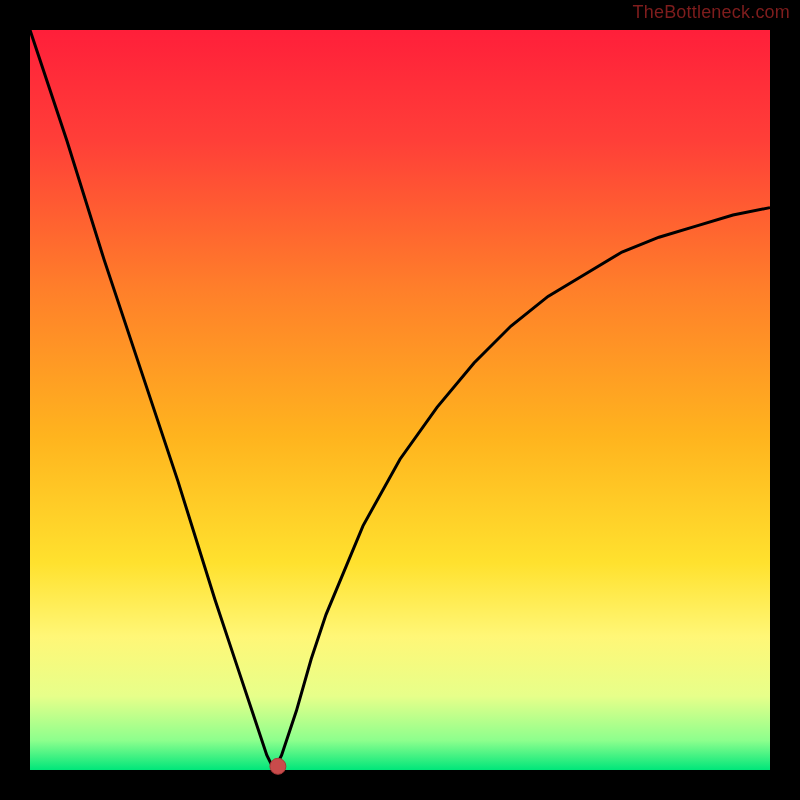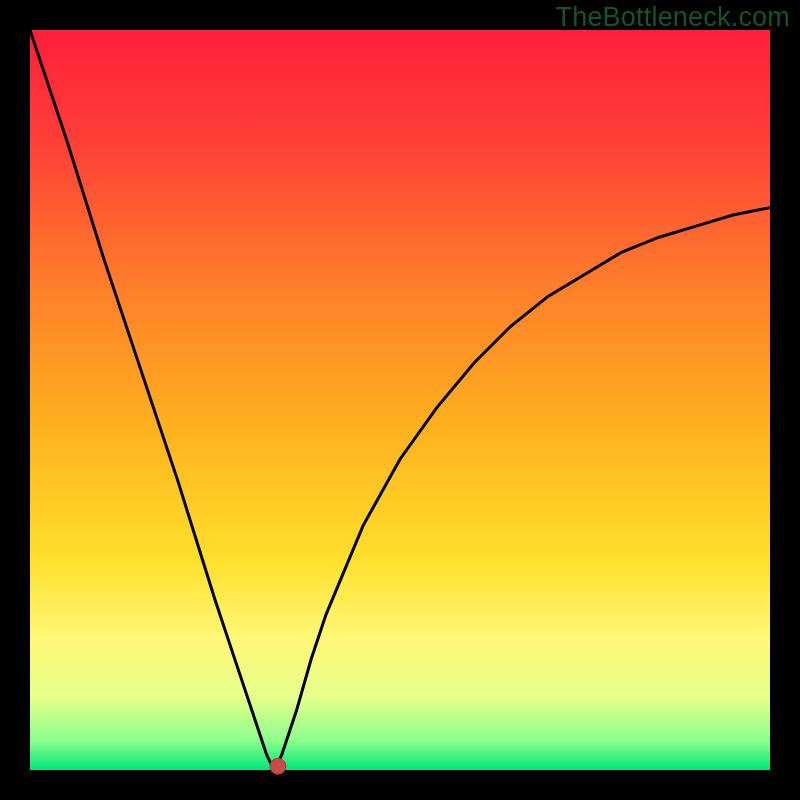--- a/index.html
+++ b/index.html
@@ -12,22 +12,22 @@
   }
   .container {
     position: relative;
     width: 800px;
     height: 800px;
   }
   .watermark {
     position: absolute;
     top: 2px;
     right: 10px;
-    font-size: 27px;
-    color: #14532d;
+    font-size: 18px;
+    color: #7f1d1d;
     font-weight: 500;
     letter-spacing: 0.2px;
     z-index: 10;
   }
   .chart {
     position: absolute;
     top: 0;
     left: 0;
     width: 800px;
     height: 800px;

